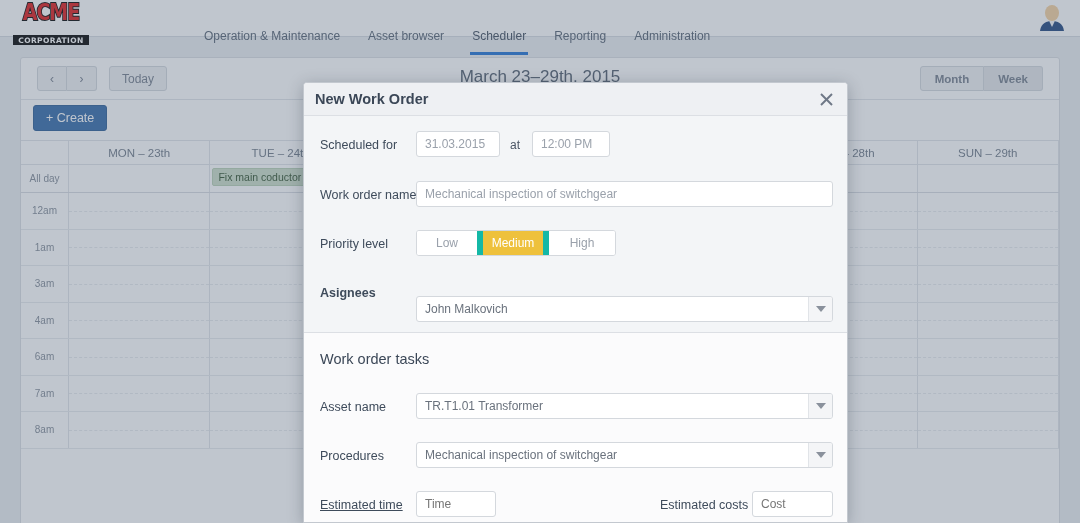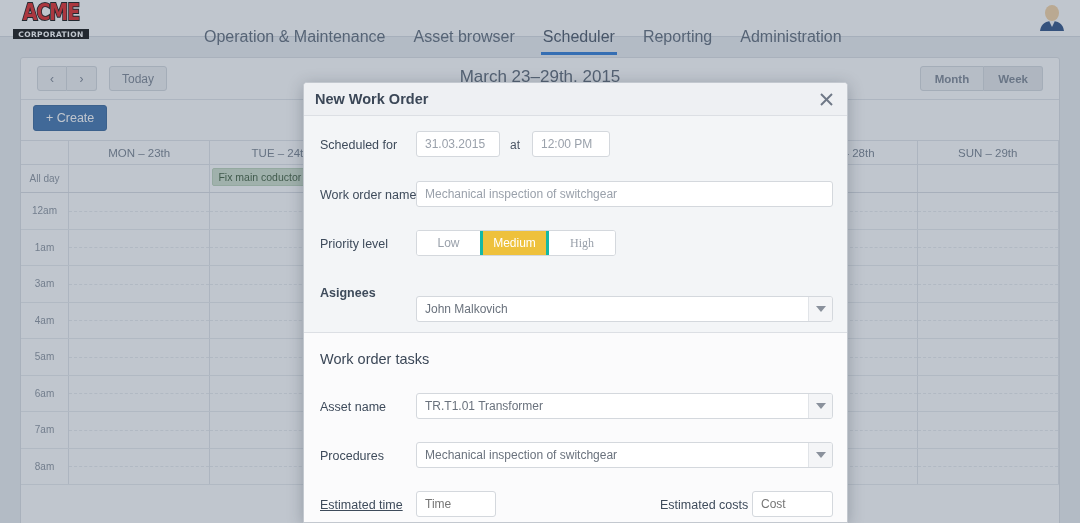--- a/index.html
+++ b/index.html
@@ -37,30 +37,30 @@
   }
   .logo-corp {
     font-family: "DejaVu Sans", sans-serif;
     font-weight: bold;
     font-size: 7.5px;
     letter-spacing: 0.4px;
     color: #ffffff;
     background: #111;
     padding: 1px 5px 0 5px;
     line-height: 9px;
-    margin-top: 7px;
+    margin-top: 13px;
   }
   .navitems {
     position: absolute; left: 190px; top: 0;
     height: 37px;
     display: flex; align-items: center;
     gap: 0px;
   }
   .navitem {
-    font-size: 16px;
+    font-size: 12px;
     color: #5f6b7a;
     padding: 0 14px;
     height: 37px;
     line-height: 37px;
     position: relative;
     cursor: pointer;
     white-space: nowrap;
     margin-top: 35px;
   }
   .navitem.active { color: #4a5666; }
@@ -269,24 +269,24 @@
     overflow: hidden;
     height: 26px;
     background: #fff;
   }
   .segbtn {
     width: 66px;
     display: flex; align-items: center; justify-content: center;
     font-size: 12px;
     color: #9aa1ab;
     background: #ffffff;
-    border-right: 3px solid #14b8a6;
-    cursor: pointer;
-  }
-  .segbtn:last-child { border-right: none; font-family: Liberation Serif, serif; }
+    border-right: 6px solid #14b8a6;
+    cursor: pointer;
+  }
+  .segbtn:last-child { border-right: none; }
   .segbtn.on {
     background: #eec13c;
     color: #ffffff;
   }
   .ddwrap { position: absolute; }
   .ddinput {
     width: 100%; height: 26px;
     background: #ffffff;
     border: 1px solid #d4d8dd;
     border-radius: 3px;
@@ -400,30 +400,20 @@
             <div class="cal-gutter-lbl">4am</div>
             <div class="cal-hcell"></div>
             <div class="cal-hcell"></div>
             <div class="cal-hcell"></div>
             <div class="cal-hcell"></div>
             <div class="cal-hcell"></div>
             <div class="cal-hcell"></div>
             <div class="cal-hcell"></div>
           </div>
           <div class="cal-hour">
-            <div class="cal-gutter-lbl">5am</div>
-            <div class="cal-hcell"></div>
-            <div class="cal-hcell"></div>
-            <div class="cal-hcell"></div>
-            <div class="cal-hcell"></div>
-            <div class="cal-hcell"></div>
-            <div class="cal-hcell"></div>
-            <div class="cal-hcell"></div>
-          </div>
-          <div class="cal-hour">
             <div class="cal-gutter-lbl">6am</div>
             <div class="cal-hcell"></div>
             <div class="cal-hcell"></div>
             <div class="cal-hcell"></div>
             <div class="cal-hcell"></div>
             <div class="cal-hcell"></div>
             <div class="cal-hcell"></div>
             <div class="cal-hcell"></div>
           </div>
           <div class="cal-hour">

